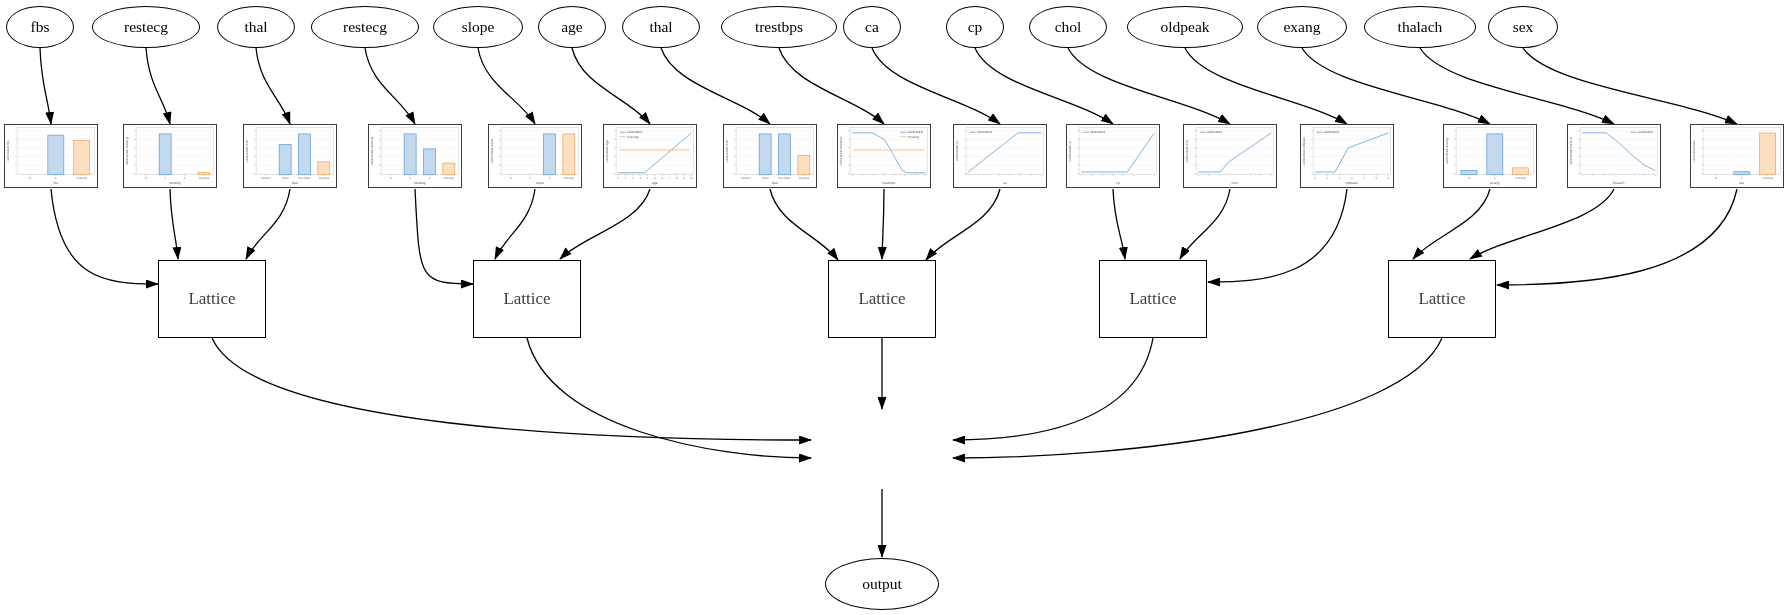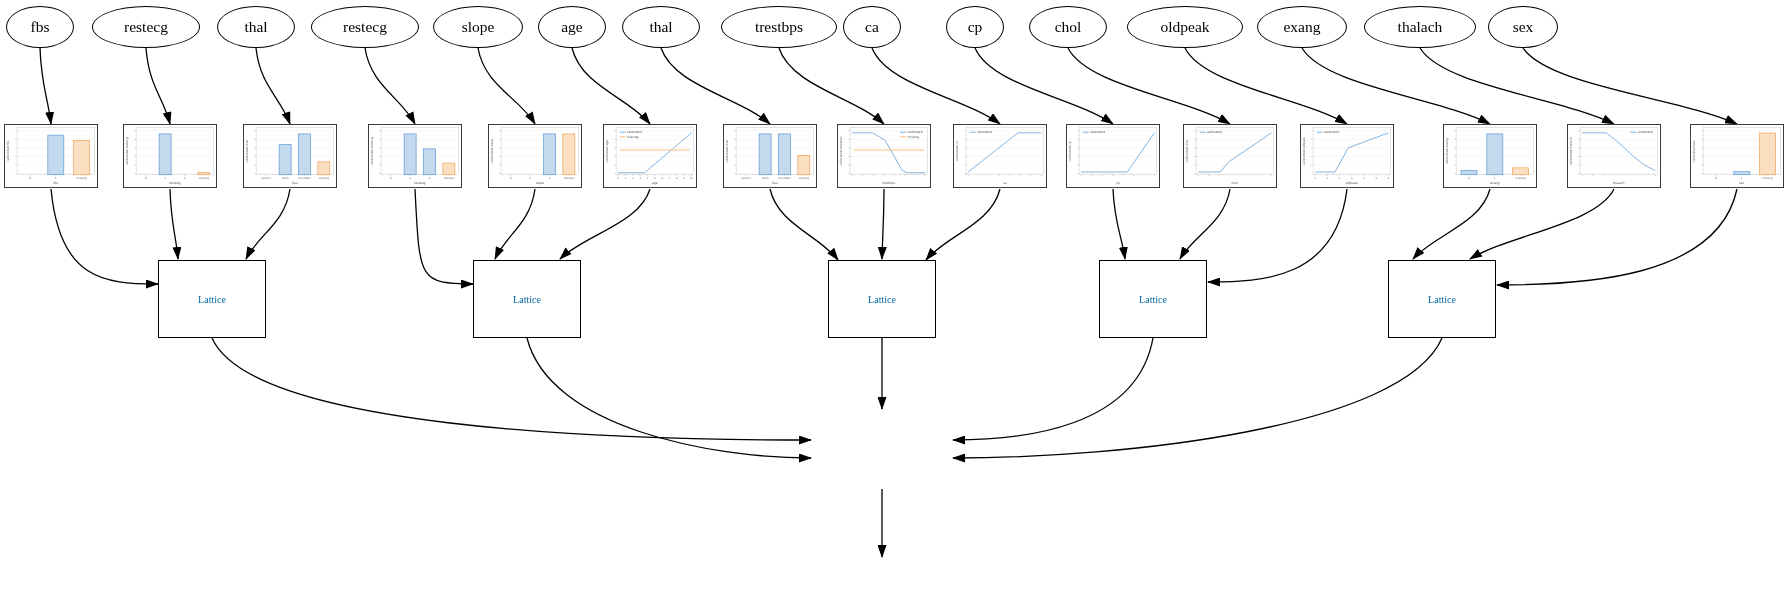--- a/index.html
+++ b/index.html
@@ -2,21 +2,21 @@
 <html><head>
 <meta charset="utf-8">
 <style>
   html,body{margin:0;padding:0;background:#fff;}
   .canvas{position:relative;width:1788px;height:615px;background:#ffffff;overflow:hidden;
           font-family:"Liberation Serif","DejaVu Serif",serif;}
   #edges-svg{position:absolute;left:0;top:0;width:1788px;height:615px;pointer-events:none;}
   .node-ellipse{position:absolute;border:1.4px solid #000;border-radius:50%;background:#fff;
                 display:flex;align-items:center;justify-content:center;font-size:15.5px;color:#000;box-sizing:border-box;}
   .node-box{position:absolute;border:1.4px solid #000;background:#fff;display:flex;align-items:center;
-            justify-content:center;font-size:10px;color:#0369a1;box-sizing:border-box;}
+            justify-content:center;font-size:17px;color:#404040;box-sizing:border-box;}
   .chart-thumb{position:absolute;border:1.4px solid #3c3c3c;background:#fff;box-sizing:border-box;}
   .chart-thumb svg{display:block;width:100%;height:100%;}
   .chart-thumb text{font-family:"DejaVu Sans","Liberation Sans",sans-serif;}
 </style>
 </head>
 <body>
 
 <div class="canvas">
   <svg id="edges-svg">
     <defs>
@@ -589,13 +589,16 @@
       </div>
       <div class="node-box" style="left: 1099px; top: 260px; width: 108px; height: 78px;">
         <span>Lattice</span>
       </div>
       <div class="node-box" style="left: 1388px; top: 260px; width: 108px; height: 78px;">
         <span>Lattice</span>
       </div>
     </div>
 
 
+  <div class="node-ellipse" id="output-node" style="left:825px;top:558px;width:114px;height:52px;">
+    <span>output</span>
+  </div>
 </div>
 
 </body></html>

